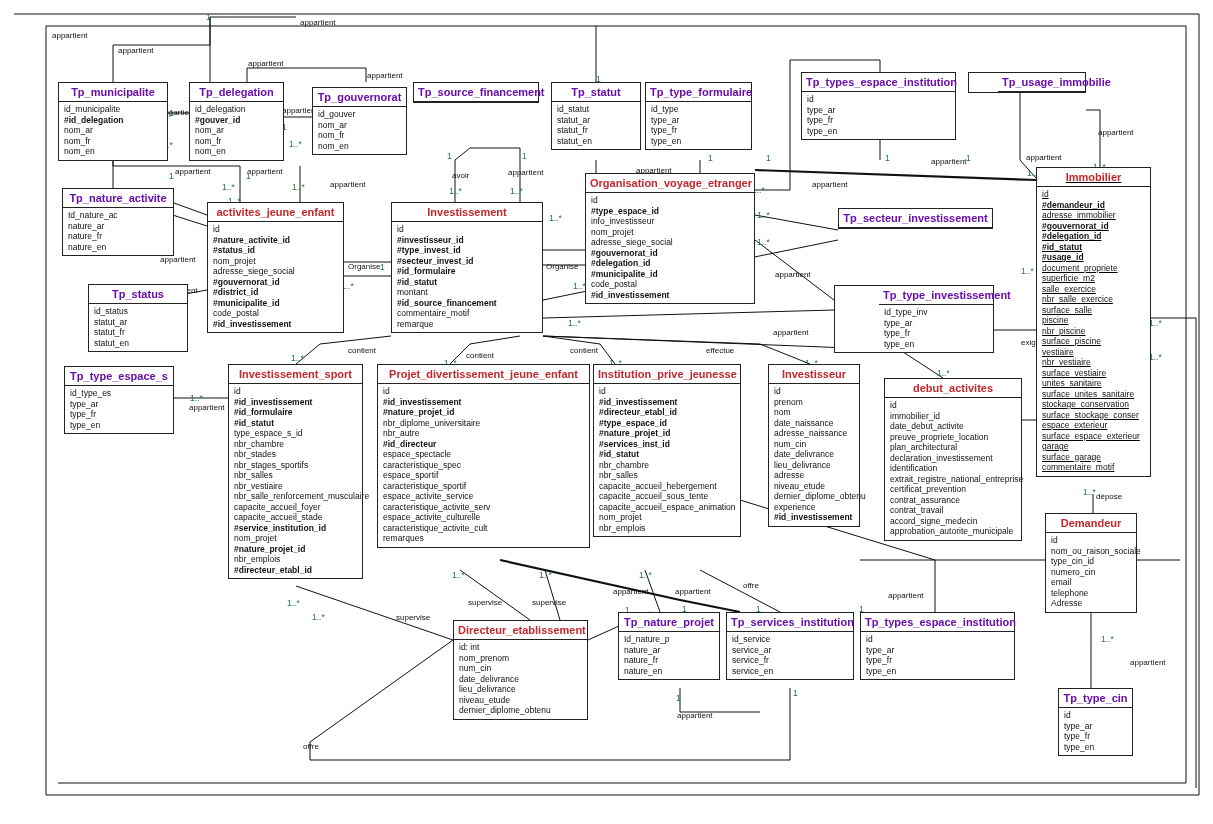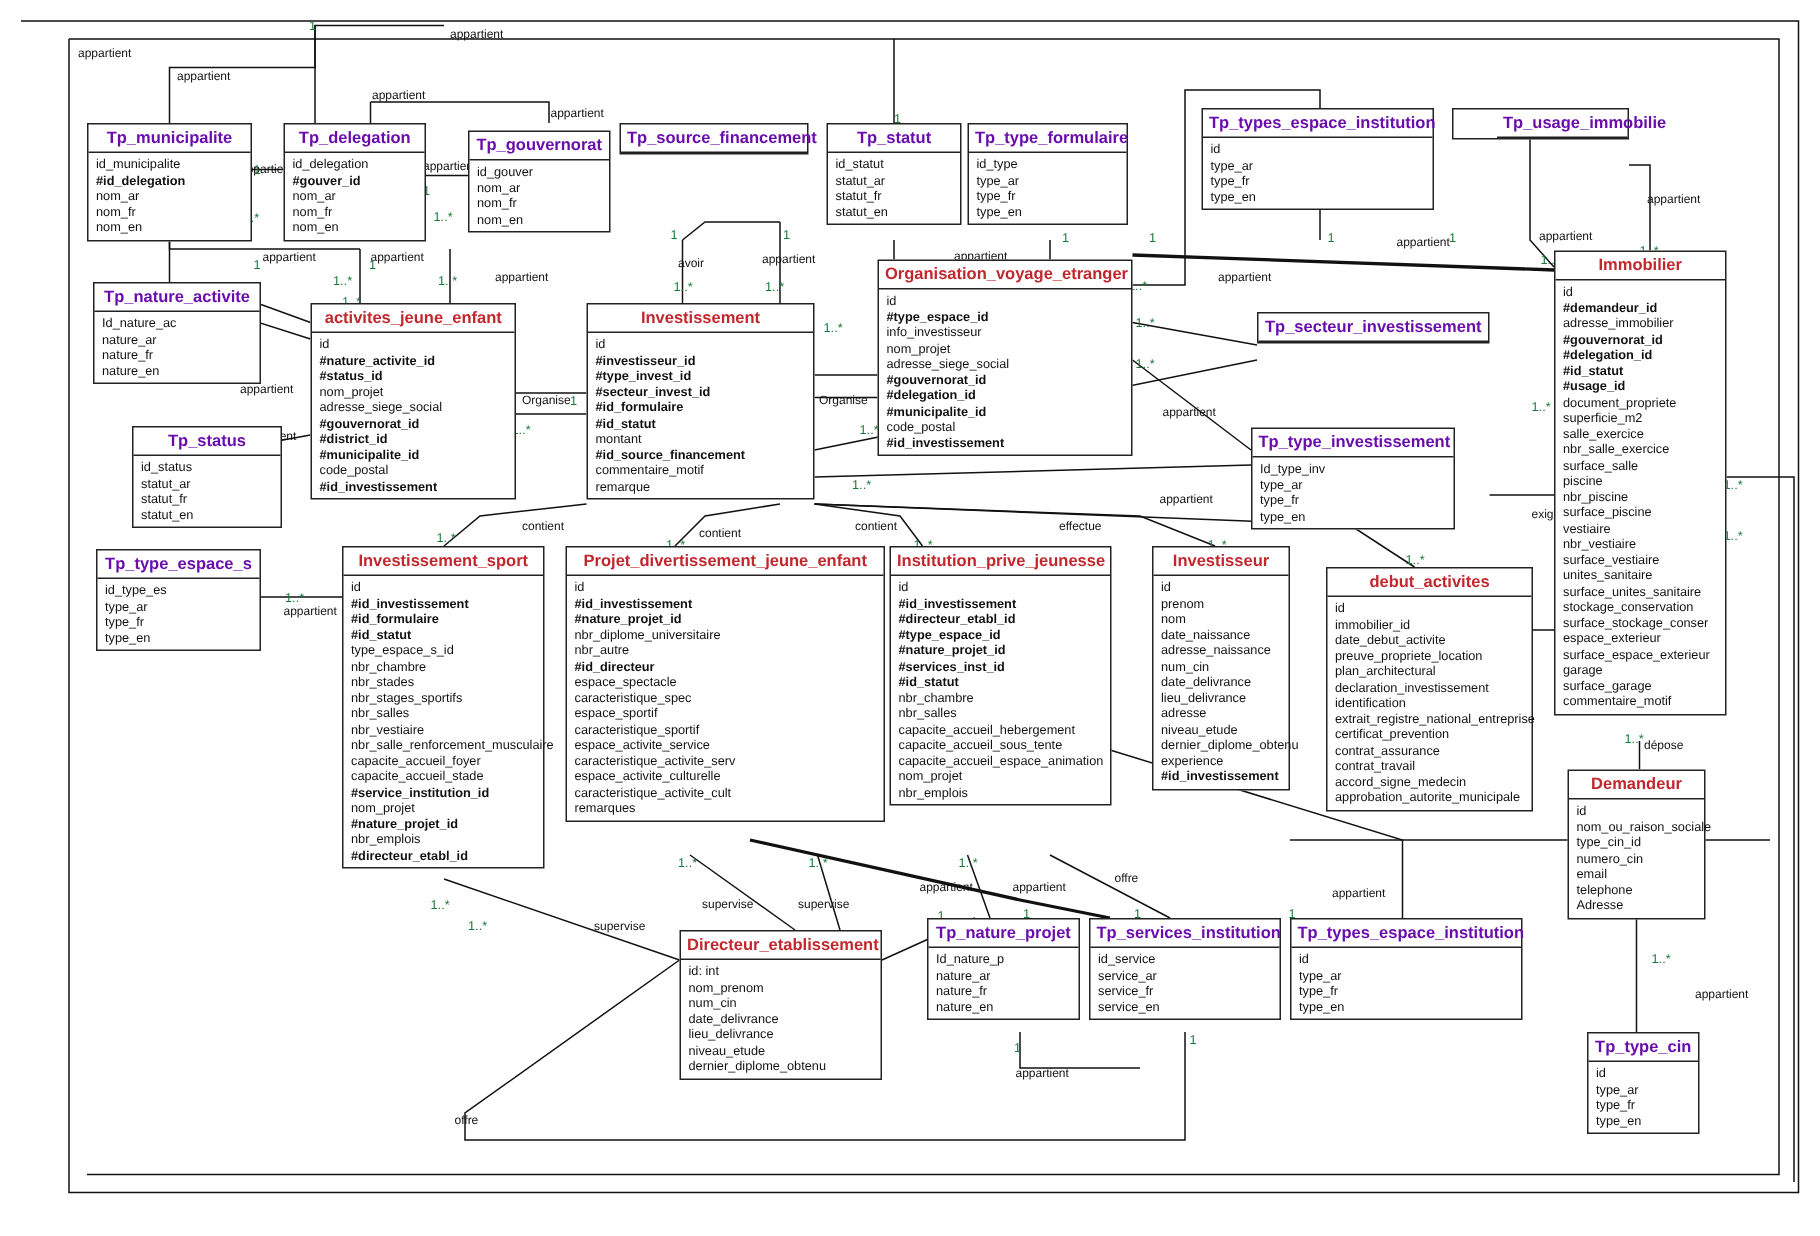--- a/index.html
+++ b/index.html
@@ -316,30 +316,30 @@
           <div class="pk">#gouvernorat_id</div>
           <div class="pk">#delegation_id</div>
           <div class="pk">#municipalite_id</div>
           <div>code_postal</div>
           <div class="pk">#id_investissement</div>
         </div>
       </div>
       <div class="entity" style="left: 838px; top: 208px; width: 155px;">
         <div class="title t-purple">Tp_secteur_investissement</div>
       </div>
-      <div class="entity" style="left: 834px; top: 285px; width: 136px;">
+      <div class="entity" style="left: 834px; top: 285px; width: 160px; padding-left: 44px;">
         <div class="title t-purple">Tp_type_investissement</div>
         <div class="attrs">
           <div>Id_type_inv</div>
           <div>type_ar</div>
           <div>type_fr</div>
           <div>type_en</div>
         </div>
       </div>
-      <div class="entity" style="left: 1036px; top: 167px; width: 115px;">
+      <div class="entity" style="left: 1036px; top: 167px; width: 115px; text-decoration: underline;">
         <div class="title t-red">Immobilier</div>
         <div class="attrs">
           <div>id</div>
           <div class="pk">#demandeur_id</div>
           <div>adresse_immobilier</div>
           <div class="pk">#gouvernorat_id</div>
           <div class="pk">#delegation_id</div>
           <div class="pk">#id_statut</div>
           <div class="pk">#usage_id</div>
           <div>document_propriete</div>

